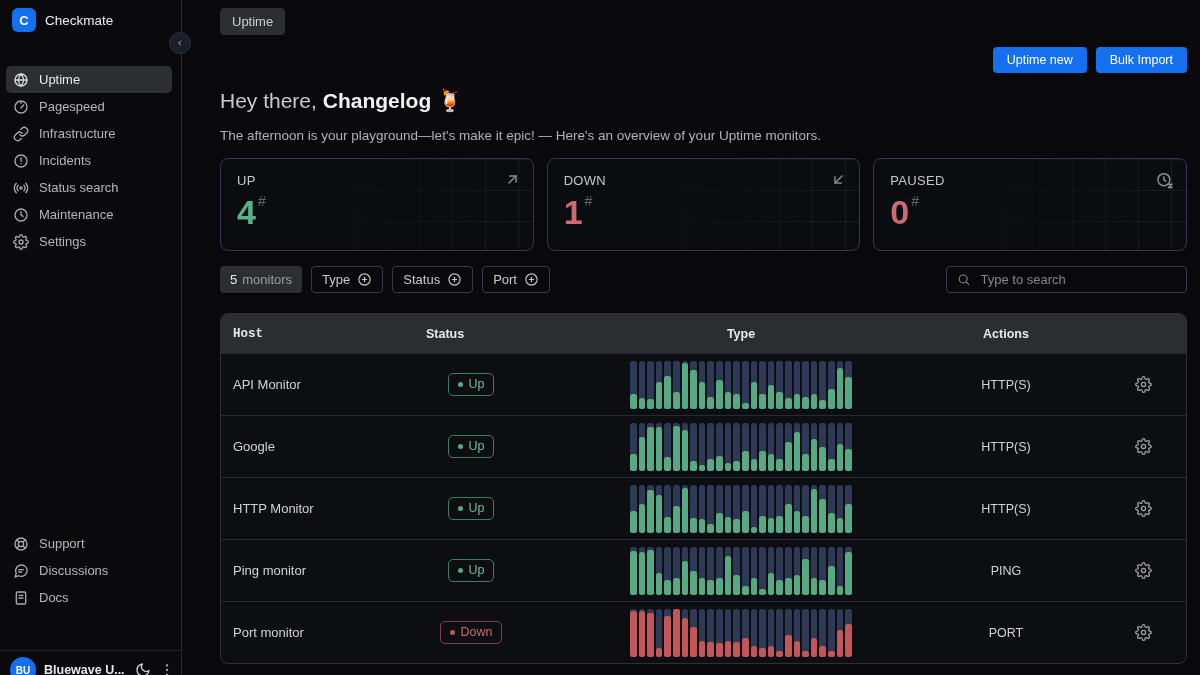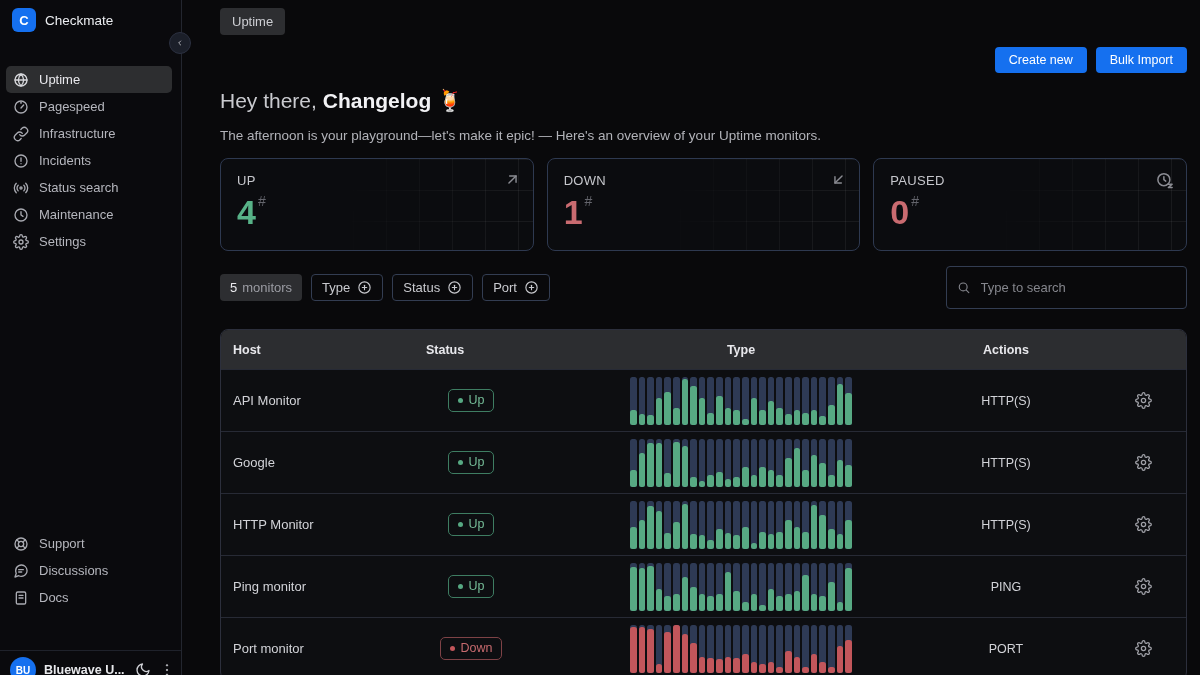--- a/index.html
+++ b/index.html
@@ -99,34 +99,34 @@
   .filter-row { display:flex; align-items:center; gap:9px; margin-top:15px; }
   .count-chip { background:#2d2e31; border-radius:4px; height:27px; display:flex; align-items:center; padding:0 10px; }
   .count-chip .count { color:#e9e9ed; }
   .count-chip .count-lbl { color:#9b9ca3; margin-left:5px; }
   .filter-btn {
     height:27px; border:1px solid #333d52; border-radius:4px; background:transparent;
     color:#c9cacf; font-size:13px; padding:0 10px; display:flex; align-items:center; gap:7px; cursor:pointer;
     font-family:"Liberation Sans", sans-serif;
   }
   .search-box {
-    margin-left:auto; width:241px; height:43px; border:1px solid #333d52; border-radius:4px;
+    margin-left:auto; width:241px; height:27px; border:1px solid #333d52; border-radius:4px;
     display:flex; align-items:center; gap:8px; padding:0 10px; color:#85868d;
   }
   .search-box input {
     background:transparent; border:none; outline:none; width:100%;
     color:#d6d7db; font-size:13px; font-family:"Liberation Sans", sans-serif;
   }
   .search-box input::placeholder { color:#85868d; }
 
   
   .table { margin-top:20px; border:1px solid #2c2f3c; border-radius:8px; overflow:hidden; background:#0d0e11; }
   .t-grid { display:grid; grid-template-columns:205px 145px 340px 190px 1fr; align-items:center; }
   .t-head { height:39px; background:#2c2d30; color:#e8e8ec; font-size:12.5px; font-weight:bold; }
-  .t-head .c-host { padding-left:12px; }
+  .t-head .c-host { padding-left:12px;font-family:Liberation Mono, monospace; }
   .t-head .c-resp, .t-head .c-type, .t-head .c-act { text-align:center; }
   .t-row { height:62px; border-top:1px solid #272a35; cursor:pointer; }
   .cell-host { padding-left:12px; color:#d2d3d8; }
   .cell-status { width:90px; display:flex; justify-content:center; }
   .badge {
     display:inline-flex; align-items:center; gap:6px;
     border:1px solid; border-radius:5px; padding:3px 9px 4px; font-size:12.5px;
   }
   .badge .dot { width:5px; height:5px; border-radius:50%; }
   .badge.up { border-color:#3e7d62; color:#74bb97; }
@@ -330,21 +330,21 @@
     <svg width="12" height="12" viewBox="0 0 24 24" fill="none" stroke="currentColor" stroke-width="2.5" stroke-linecap="round" stroke-linejoin="round">
         <use href="#i-chevron-left"></use>
       </svg>
   </button>
 
   <main class="main">
 
     <span class="chip">Uptime</span>
 
     <div class="actions-row">
-      <button class="btn-primary">Create new</button>
+      <button class="btn-primary">Uptime new</button>
       <button class="btn-primary">Bulk Import</button>
     </div>
 
     <h1 class="greeting"><span>Hey there,</span> <span class="g-name">Changelog</span> <span>🍹</span></h1>
     <div class="subtitle">The afternoon is your playground—let's make it epic! — Here's an overview of your Uptime monitors.</div>
 
     
     <div class="cards">
       <div class="card">
         <div class="card-label">UP</div>

